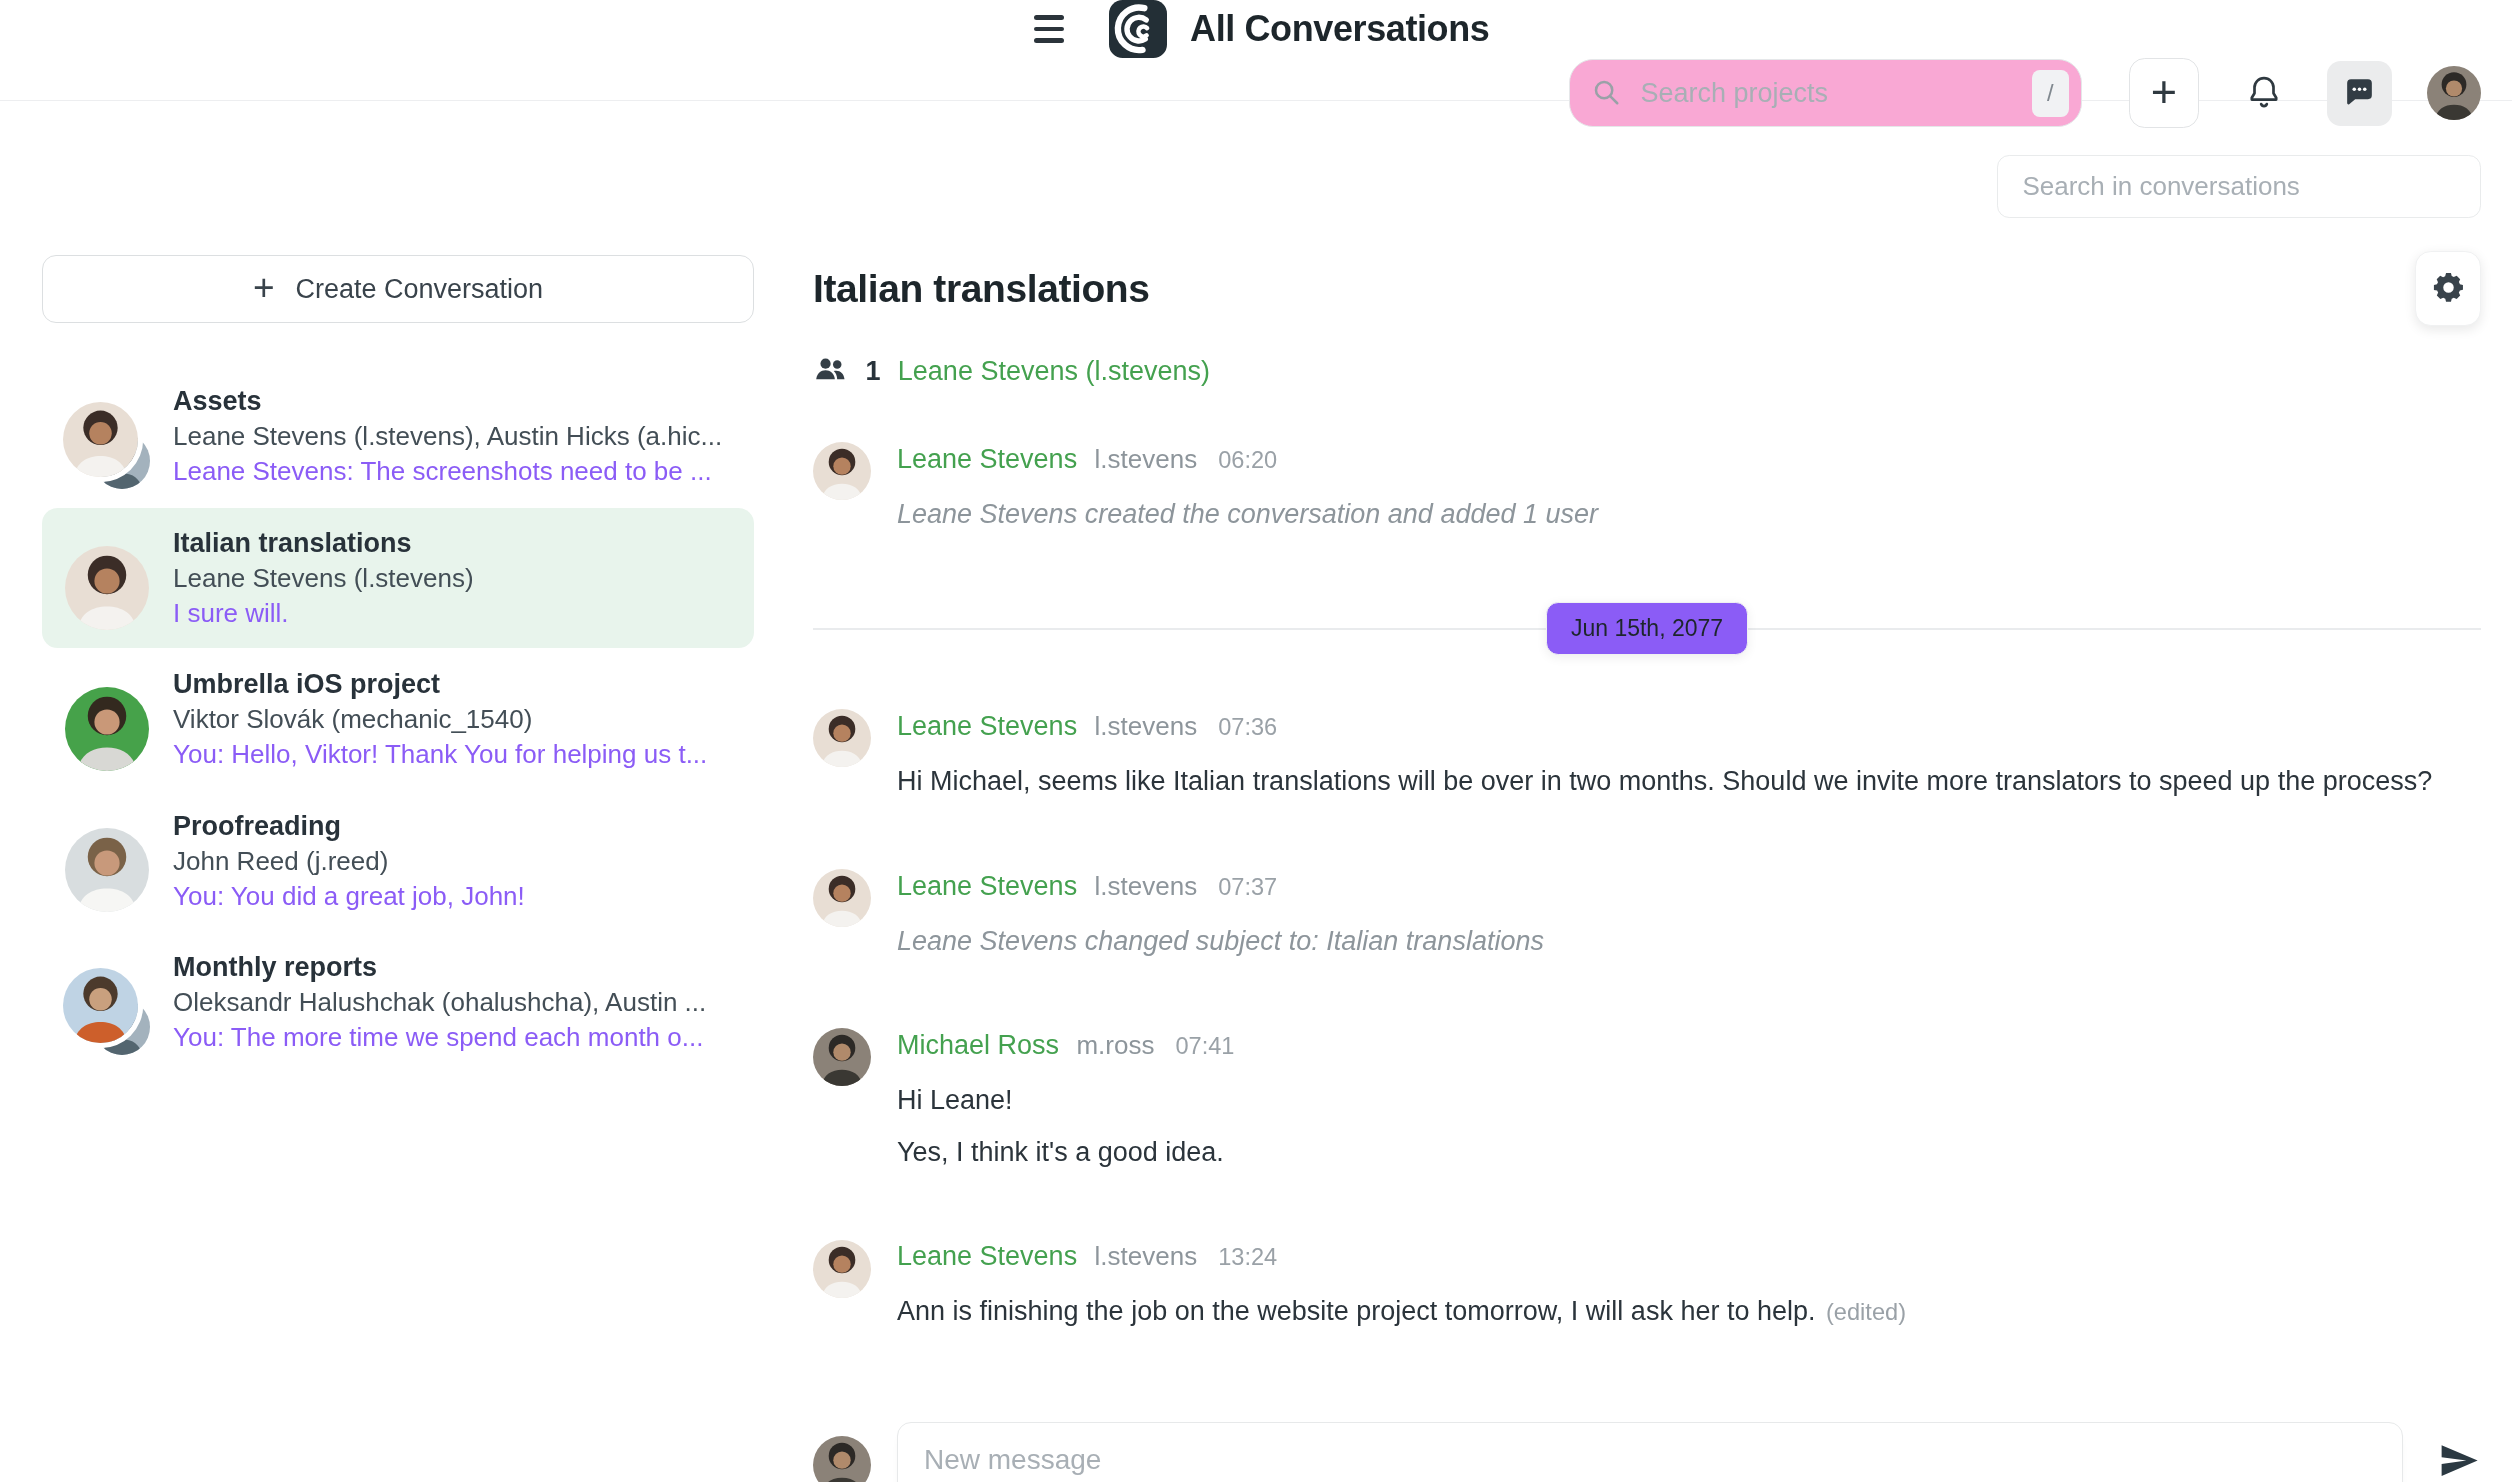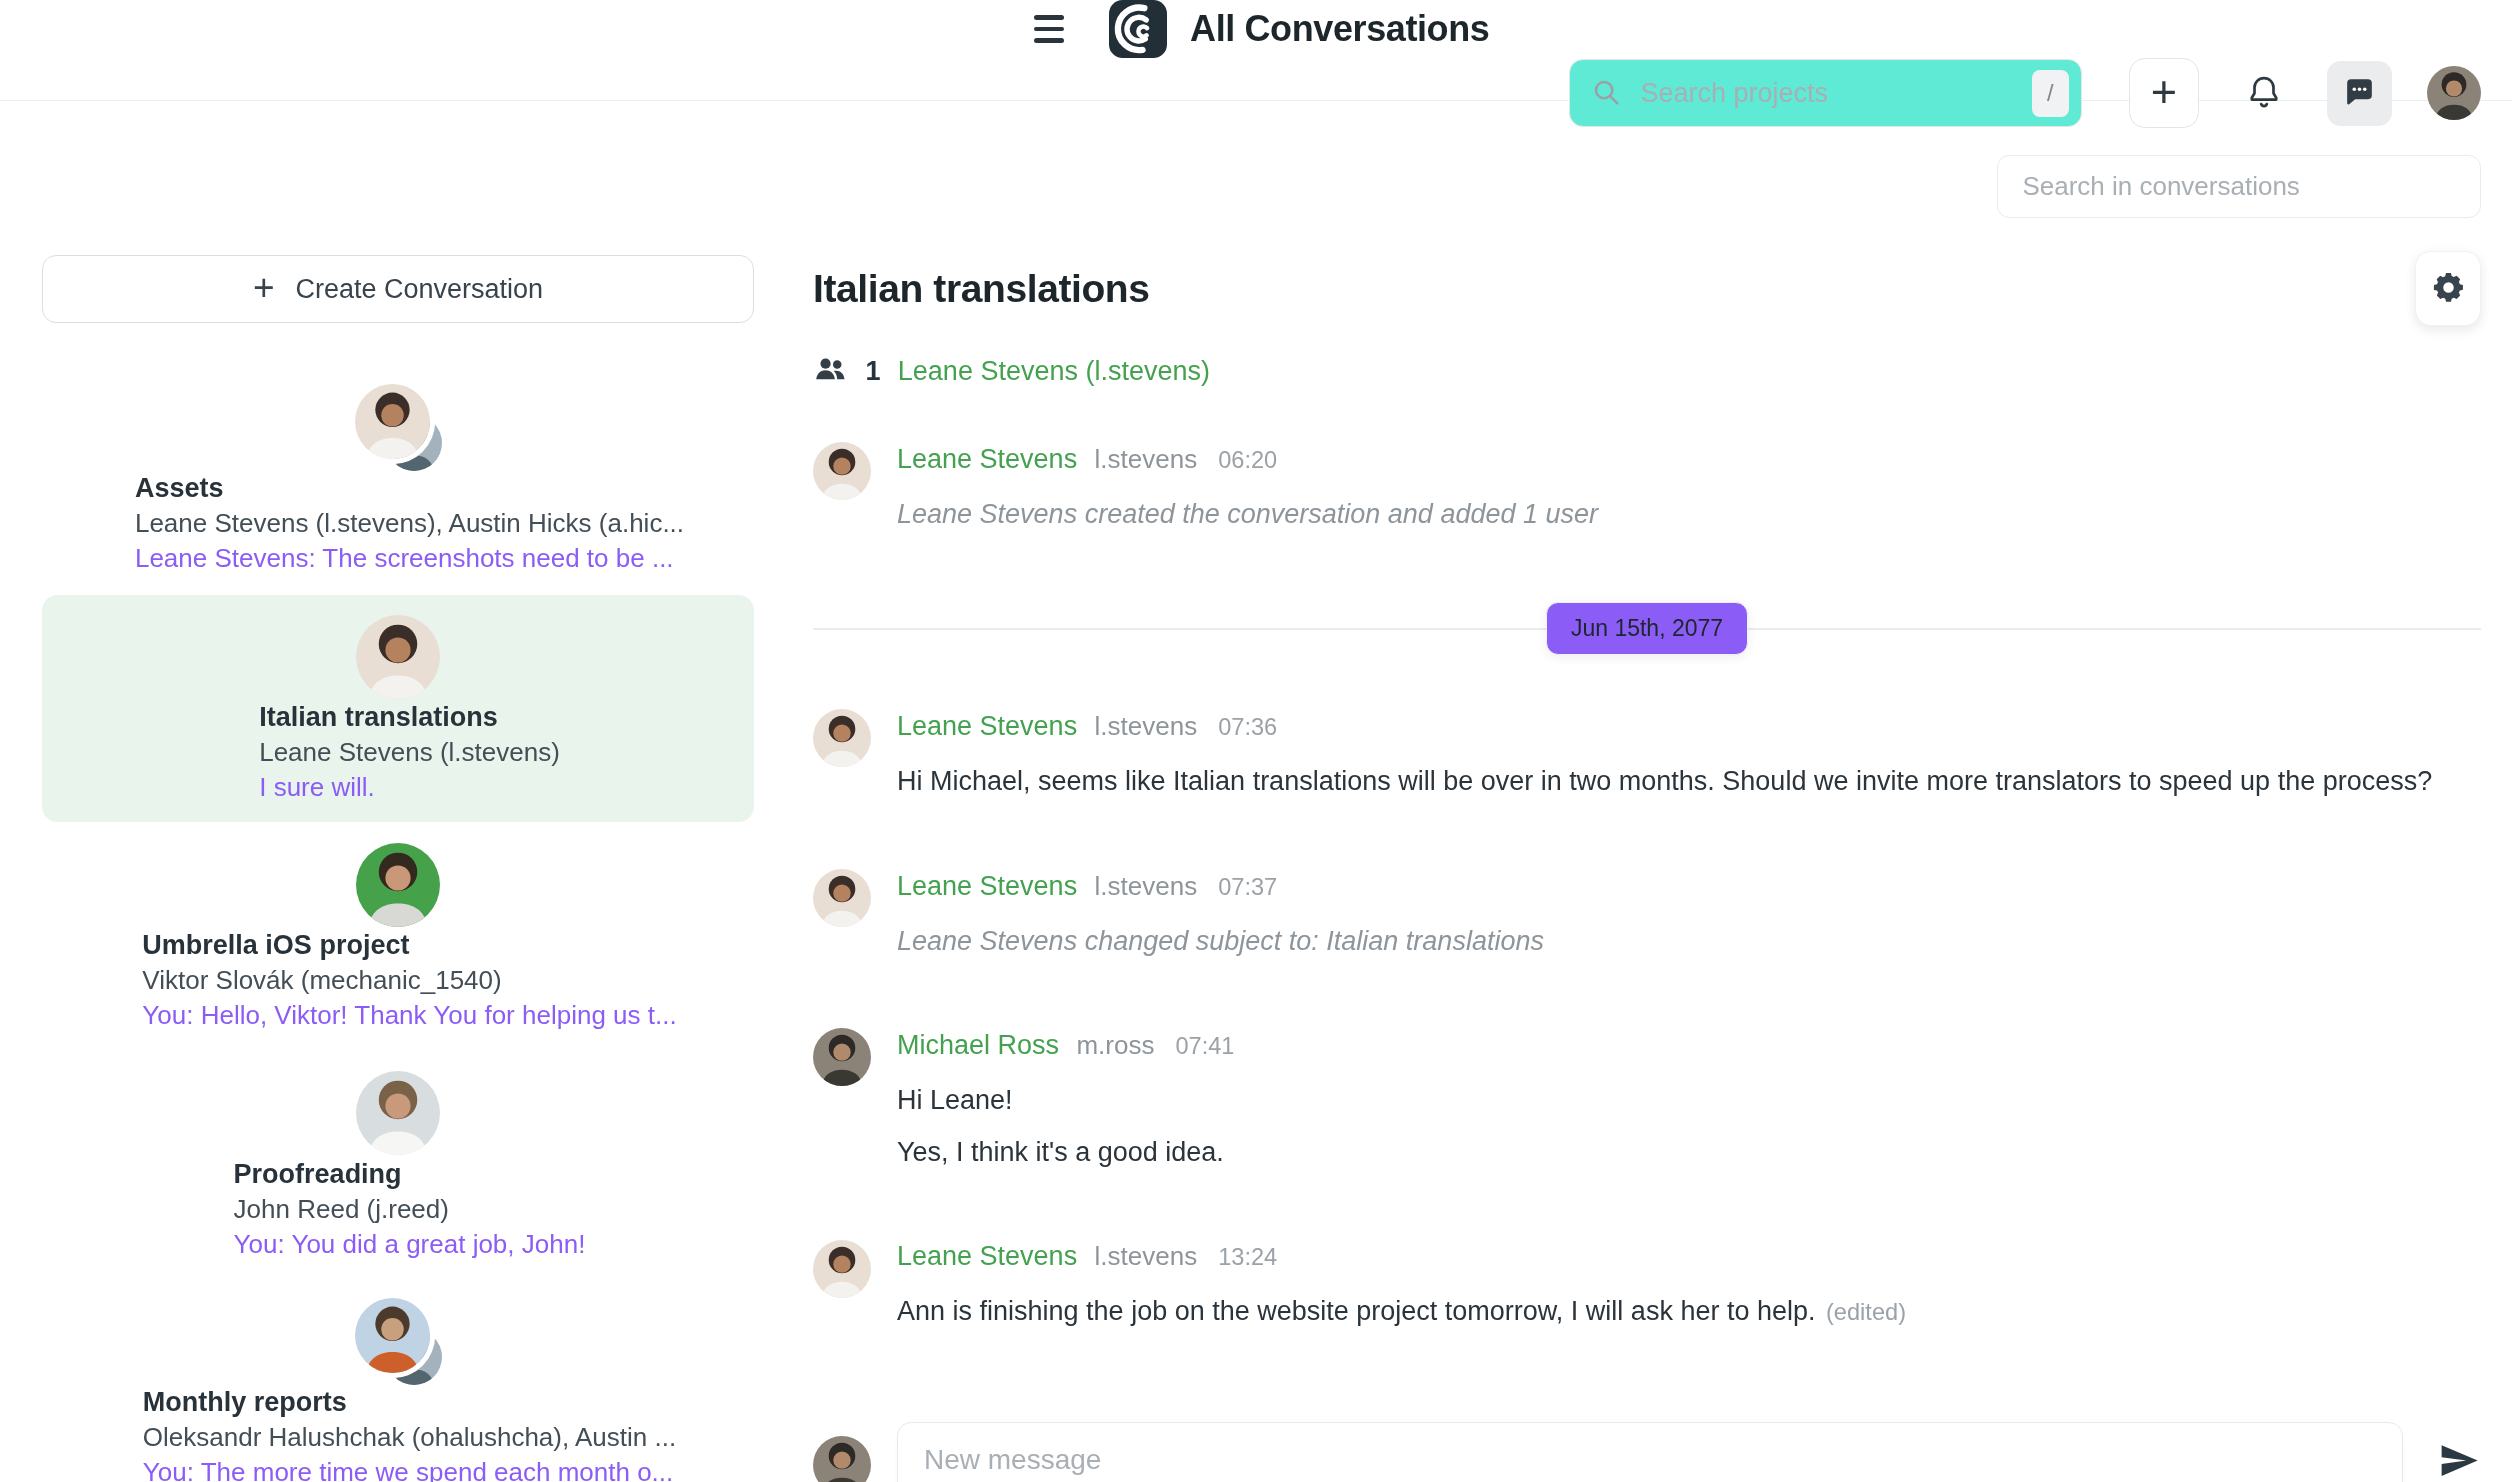--- a/index.html
+++ b/index.html
@@ -12,21 +12,21 @@
   
   .app-header{height:101px;box-sizing:border-box;display:flex;align-items:center;
               padding:0 31px 0 42px;border-bottom:1.7px solid #edeef0;flex-direction:column;}
   .h-left{display:flex;align-items:center;}
   .hamburger{background:none;border:none;padding:0;display:flex;flex-direction:column;gap:7px;}
   .hamburger span{display:block;width:30.5px;height:4.4px;border-radius:2.6px;background:#2b343b;}
   .logo{width:58px;height:58px;margin-left:45px;flex:none;}
   .app-title{font-size:36px;font-weight:700;color:#1d262b;margin-left:23px;letter-spacing:-0.4px;}
   .h-right{margin-left:auto;display:flex;align-items:center;}
   .search-box{display:flex;align-items:center;width:513px;height:68px;box-sizing:border-box;
-              border:1.7px solid #e5e7e9;border-radius:14px;padding:0 12.2px 0 21px;background:#5eead4;}
+              border:1.7px solid #e5e7e9;border-radius:24px;padding:0 12.2px 0 21px;background:#f9a8d4;}
   .search-box input{border:none;outline:none;flex:1;min-width:0;font-size:27px;color:#39434b;margin-left:17.4px;background:none;}
   .kbd{flex:none;width:37px;height:47px;background:#f1f2f4;color:#80888f;border-radius:7.9px;
        display:flex;align-items:center;justify-content:center;font-size:23.6px;}
   .plus-btn{width:70px;height:70px;margin-left:47px;border:1.7px solid #e2e4e6;border-radius:15.7px;
             background:#fff;display:flex;align-items:center;justify-content:center;}
   .plus-glyph{font-size:45px;font-weight:300;color:#2f3940;line-height:1;margin-top:-3.5px;}
   .bell-btn{background:none;border:none;margin-left:40px;display:flex;align-items:center;}
   .chat-btn{width:65px;height:65px;margin-left:38px;border:none;border-radius:14px;background:#ebeced;
             display:flex;align-items:center;justify-content:center;}
   .header-avatar{width:54px;height:54px;border-radius:50%;overflow:hidden;margin-left:35px;flex:none;}
@@ -34,21 +34,21 @@
   
   .content{display:flex;align-items:flex-start;}
   .sidebar{width:712px;flex:none;margin-left:42px;padding-top:154px;box-sizing:border-box;}
   .main{flex:1;min-width:0;margin-left:59px;margin-right:31px;display:flex;flex-direction:column;}
 
   
   .create-btn{width:100%;height:68px;background:#fff;border:1.7px solid #dcdfe1;border-radius:14px;
               display:flex;align-items:center;justify-content:center;gap:21px;font-size:27px;color:#39434b;}
   .create-plus{font-size:37px;font-weight:300;line-height:1;margin-top:-3.5px;color:#39434b;}
   .conv-list{margin-top:44px;display:flex;flex-direction:column;gap:1.7px;}
-  .conv-item{display:flex;align-items:center;padding:17.4px 21px;border-radius:15.7px;flex-direction:column;}
+  .conv-item{display:flex;align-items:flex-end;padding:17.4px 21px;border-radius:15.7px;}
   .conv-item.selected{background:#e8f4ec;}
   .av-wrap{width:87px;height:87px;position:relative;flex:none;}
   .av{position:absolute;border-radius:50%;overflow:hidden;}
   .av svg{display:block;}
   .single .av-main{width:84px;height:84px;top:1.7px;left:1.7px;}
   .stacked .av-main{width:75px;height:75px;top:0;left:0;box-shadow:0 0 0 5.2px #fff;z-index:2;}
   .stacked .av-back{width:56px;height:56px;right:0;bottom:0;z-index:1;}
   .conv-texts{margin-left:23px;min-width:0;flex:1;}
   .conv-title{font-size:27px;font-weight:700;color:#28323a;line-height:35px;}
   .conv-sub{font-size:26px;color:#434e56;line-height:35px;white-space:nowrap;overflow:hidden;}

